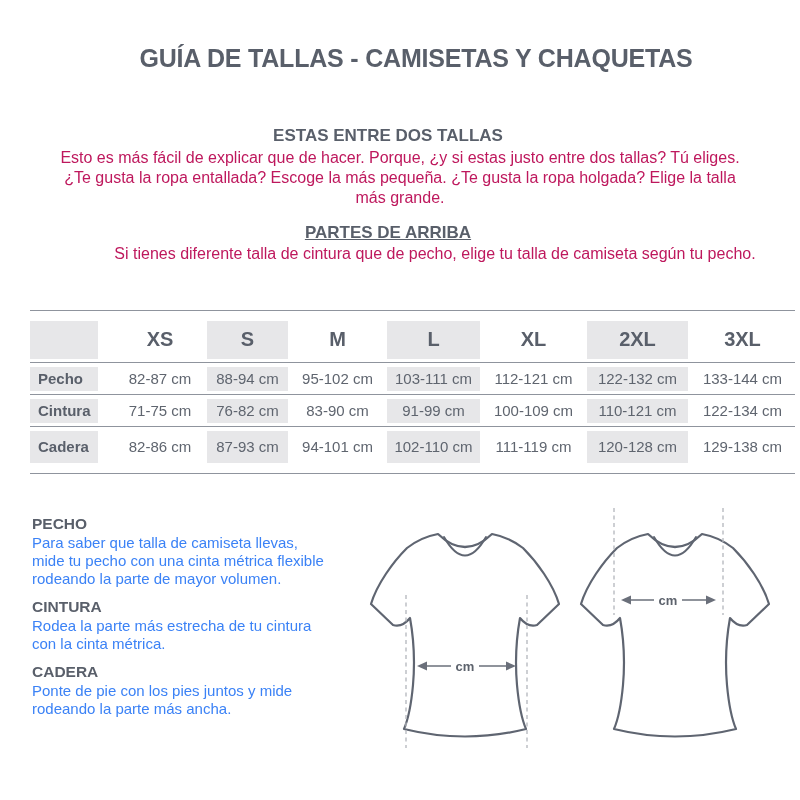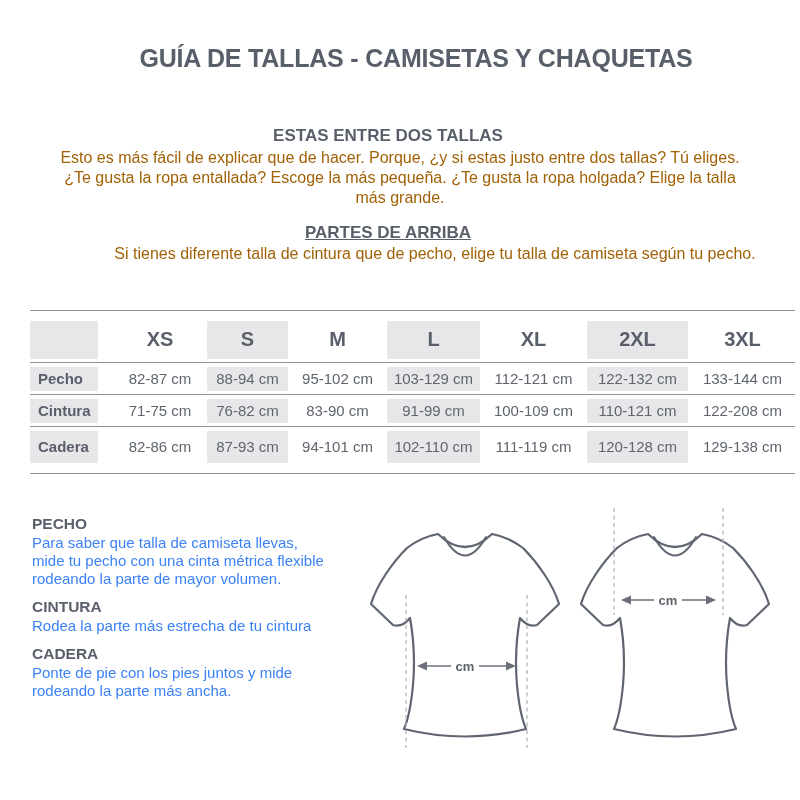--- a/index.html
+++ b/index.html
@@ -9,21 +9,21 @@
     color:#5c626c;position:relative;overflow:hidden;
   }
   .abs{position:absolute;}
 
   
   .title-block{top:42px;left:0;width:800px;text-align:center;padding-left:16px;}
   .title-line{font-size:25px;font-weight:bold;line-height:33px;letter-spacing:-0.2px;color:#595f6a;white-space:nowrap;}
 
   
   .sec-heading{left:0;width:776px;text-align:center;font-size:17px;font-weight:bold;color:#595f6a;white-space:nowrap;}
-  .sec-lines{left:0;width:800px;text-align:center;font-size:16px;line-height:20px;color:#a16207;}
+  .sec-lines{left:0;width:800px;text-align:center;font-size:16px;line-height:20px;color:#be185d;}
   .sec-lines div{white-space:nowrap;}
   .intro-heading{top:126px;}
   .intro-lines{top:148px;}
   .tops-heading{top:223px;text-decoration:underline;}
   .tops-lines{top:244px;margin-left:35px;}
 
   
   .size-table-wrap{top:310px;left:30px;width:765px;}
   table.size-table{
     border-collapse:collapse;table-layout:fixed;width:765px;
@@ -104,34 +104,34 @@
         <th class="shade">2XL</th>
         <th>3XL</th>
       </tr>
     </thead>
     <tbody>
       <tr>
         <td class="lbl shade">Pecho</td>
         <td>82-87 cm</td>
         <td class="shade">88-94 cm</td>
         <td>95-102 cm</td>
-        <td class="shade">103-129 cm</td>
+        <td class="shade">103-111 cm</td>
         <td>112-121 cm</td>
         <td class="shade">122-132 cm</td>
         <td>133-144 cm</td>
       </tr>
       <tr>
         <td class="lbl shade">Cintura</td>
         <td>71-75 cm</td>
         <td class="shade">76-82 cm</td>
         <td>83-90 cm</td>
         <td class="shade">91-99 cm</td>
         <td>100-109 cm</td>
         <td class="shade">110-121 cm</td>
-        <td>122-208 cm</td>
+        <td>122-134 cm</td>
       </tr>
       <tr class="last-row">
         <td class="lbl shade">Cadera</td>
         <td>82-86 cm</td>
         <td class="shade">87-93 cm</td>
         <td>94-101 cm</td>
         <td class="shade">102-110 cm</td>
         <td>111-119 cm</td>
         <td class="shade">120-128 cm</td>
         <td>129-138 cm</td>
@@ -146,20 +146,21 @@
     <div class="m-lines">
       <div>Para saber que talla de camiseta llevas,</div>
       <div>mide tu pecho con una cinta métrica flexible</div>
       <div>rodeando la parte de mayor volumen.</div>
     </div>
   </div>
   <div class="measure-item">
     <h3>CINTURA</h3>
     <div class="m-lines">
       <div>Rodea la parte más estrecha de tu cintura</div>
+      <div>con la cinta métrica.</div>
     </div>
   </div>
   <div class="measure-item">
     <h3>CADERA</h3>
     <div class="m-lines">
       <div>Ponte de pie con los pies juntos y mide</div>
       <div>rodeando la parte más ancha.</div>
     </div>
   </div>
 </div>

